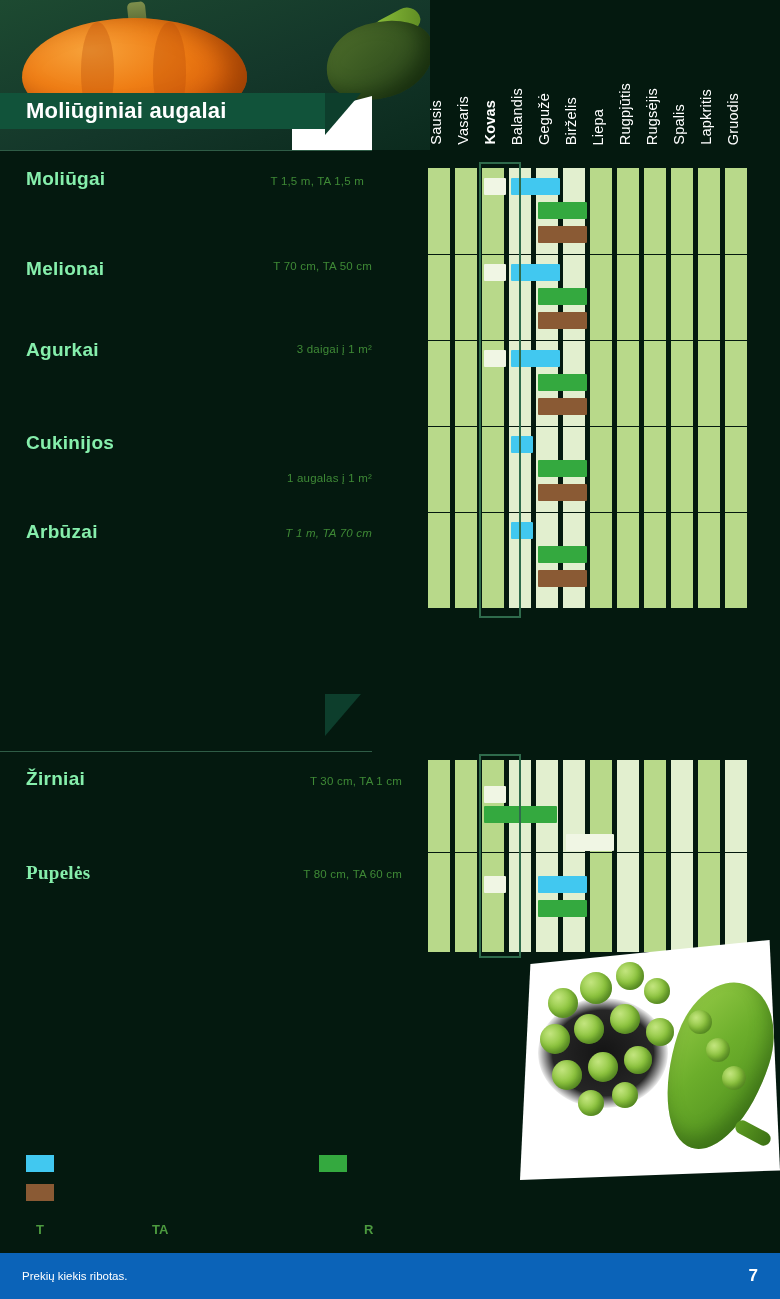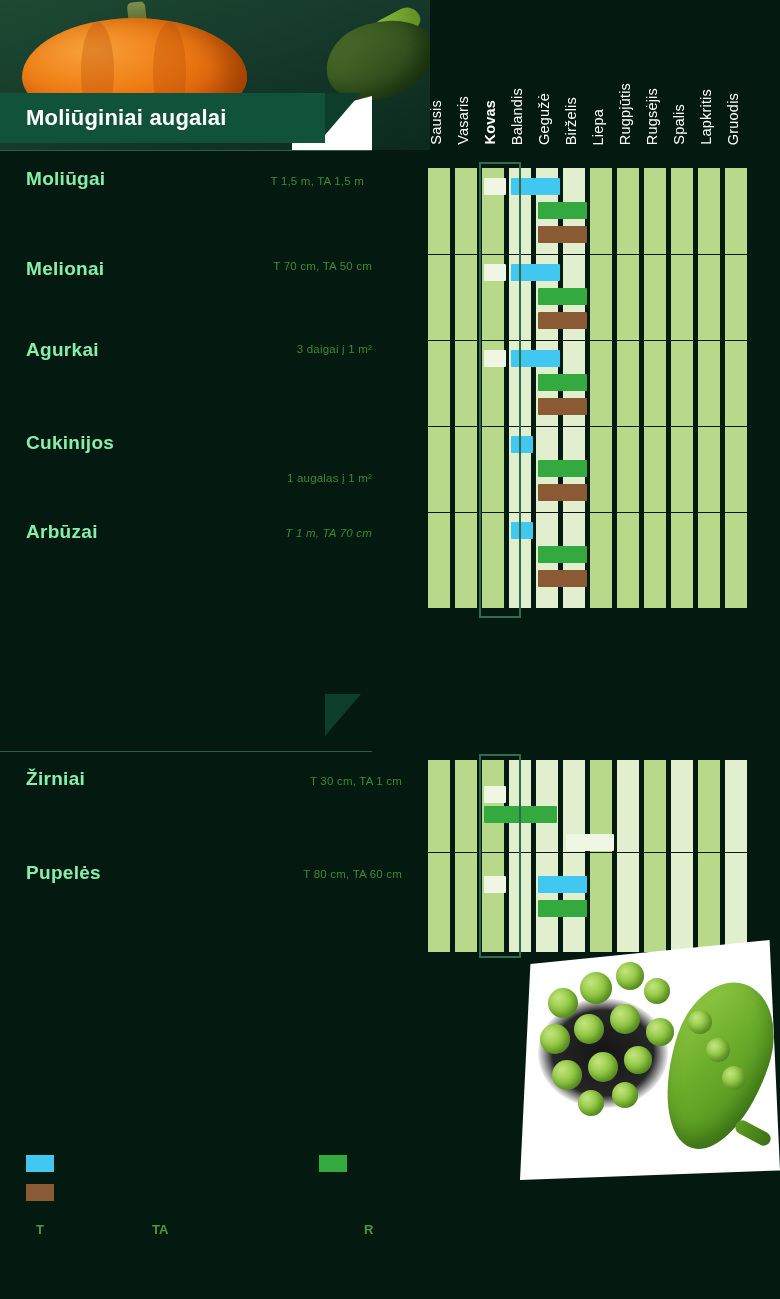--- a/index.html
+++ b/index.html
@@ -90,21 +90,21 @@
     color: #ffffff;
     font-size: 14.5px;
     letter-spacing: .2px;
     white-space: nowrap;
   }
   .month.current { font-weight: bold; }
 
   
   .banner {
     position: absolute;
-    height: 50px;
+    height: 36px;
     background: #11533a;
     display: flex;
     align-items: center;
   }
   .banner .banner-text {
     color: #ffffff;
     font-size: 22px;
     font-weight: bold;
     padding-left: 26px;
     letter-spacing: .2px;
@@ -330,21 +330,21 @@
   </div>
 
   <div class="current-box" style="left:479px; top:162px; width:42px; height:456px;"></div>
 
   <div class="banner-tail" style="left:325px; top:694px;"></div>
   <div class="banner-rule" style="left:0; top:751px; width:372px;"></div>
 
   <div class="plant-name" style="left:26px; top:768px;">Žirniai</div>
   <div class="plant-spec" style="left:180px; top:775px; width:222px;">T 30 cm, TA 1 cm</div>
 
-  <div class="plant-name" style="left:26px; top:862px;">Pupelės</div>
+  <div class="plant-name" style="left:26px; top:862px;font-family:Liberation Serif, serif;">Pupelės</div>
   <div class="plant-spec" style="left:180px; top:868px; width:222px;">T 80 cm, TA 60 cm</div>
 
   <div class="grid" style="left:428px; top:760px; width:322px; height:192px;">
     <div class="col" style="left:0px;   height:192px;"></div>
     <div class="col" style="left:27px;  height:192px;"></div>
     <div class="col" style="left:54px;  height:192px;"></div>
     <div class="col pale" style="left:81px;  height:192px;"></div>
     <div class="col pale" style="left:108px; height:192px;"></div>
     <div class="col pale" style="left:135px; height:192px;"></div>
     <div class="col" style="left:162px; height:192px;"></div>
@@ -390,14 +390,18 @@
   </div>
 
   <div class="legend-swatch" style="left:26px; top:1155px; background:#41c8f0;"></div>
   <div class="legend-swatch" style="left:26px; top:1184px; background:#8a5a34;"></div>
   <div class="legend-swatch" style="left:319px; top:1155px; background:#34a93f;"></div>
 
   <div class="legend-label" style="left:36px;  top:1222px;">T</div>
   <div class="legend-label" style="left:152px; top:1222px;">TA</div>
   <div class="legend-label" style="left:364px; top:1222px;">R</div>
 
+  <div class="footer">
+    <span class="footer-note">Prekių kiekis ribotas.</span>
+    <span class="footer-page">7</span>
+  </div>
 
 </div>
 
 </body></html>

